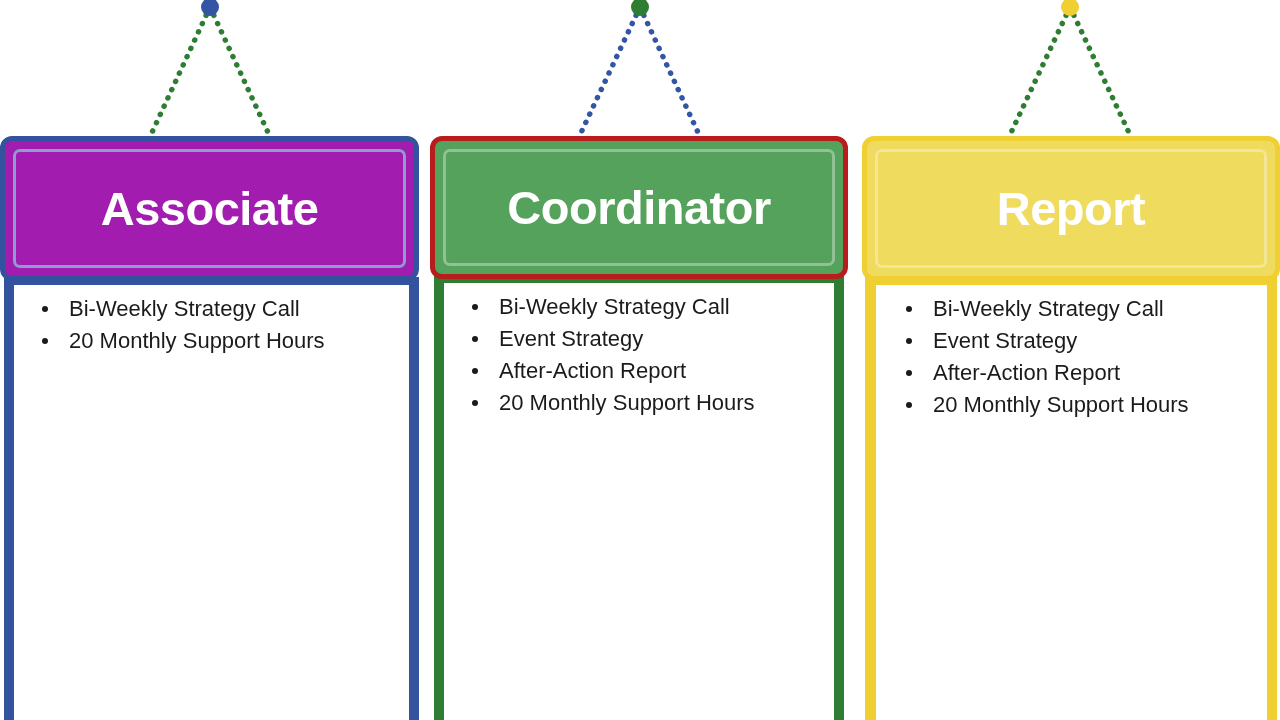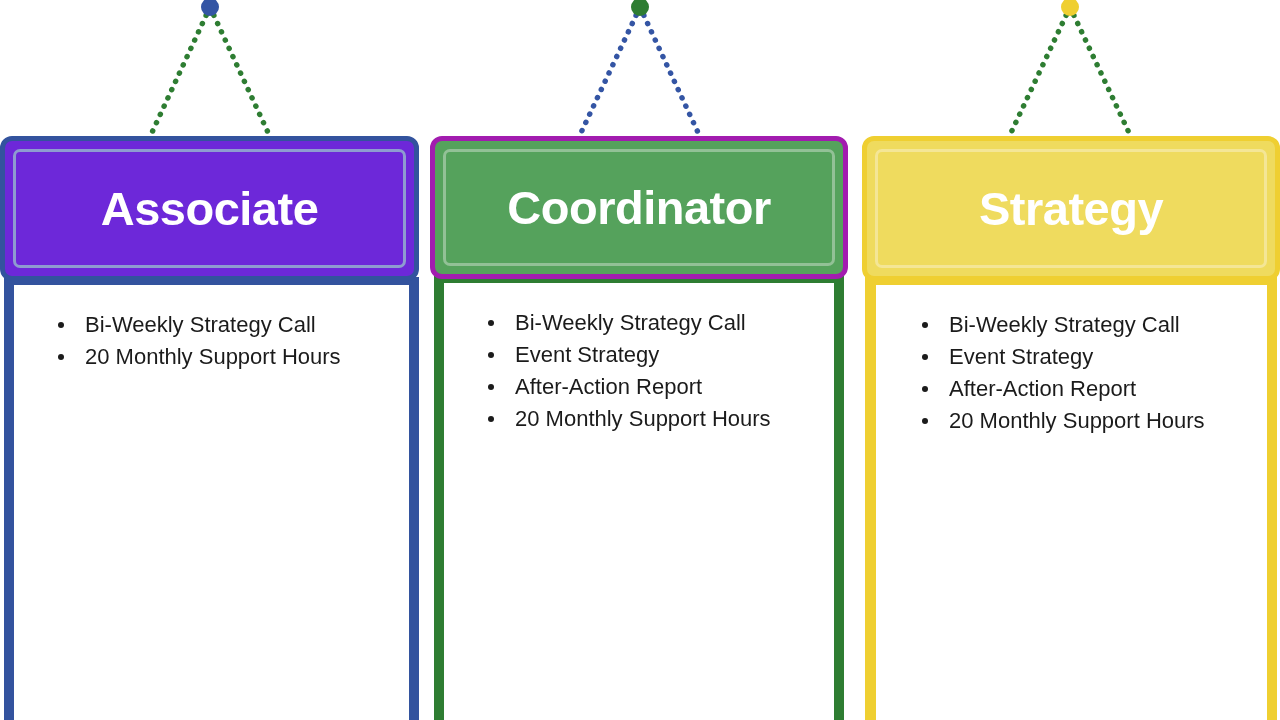--- a/index.html
+++ b/index.html
@@ -71,21 +71,21 @@
   }
   .card-body-inner {
     position: absolute;
     left: 0; top: 0; right: 0; bottom: 0;
     background: #ffffff;
     overflow: hidden;
   }
 
   ul.feature-list {
     list-style: none;
-    margin: 16px;
+    margin: 0;
     padding: 0;
     position: absolute;
     left: 0; top: 0; right: 0;
   }
   ul.feature-list li {
     position: relative;
     color: #1b1b1b;
     font-size: 22px;
     line-height: 32px;
     font-weight: normal;
@@ -167,21 +167,21 @@
             <span class="bullet"></span>
             <span class="li-text">Bi-Weekly Strategy Call</span>
           </li>
           <li>
             <span class="bullet"></span>
             <span class="li-text">20 Monthly Support Hours</span>
           </li>
         </ul>
       </div>
     </div>
-    <div class="card-header" style="background:#6d28d9; border:5px solid #33539E;">
+    <div class="card-header" style="background:#a21caf; border:5px solid #33539E;">
       <span class="inner-line" style="border:3px solid #8E9CD0;"></span>
       <span class="card-title">Associate</span>
     </div>
   </div>
 
   <div class="card" id="card-coordinator">
     <div class="card-body" style="background:#2E7D32;">
       <div class="card-body-inner">
         <ul class="feature-list">
           <li>
@@ -196,21 +196,21 @@
             <span class="bullet"></span>
             <span class="li-text">After-Action Report</span>
           </li>
           <li>
             <span class="bullet"></span>
             <span class="li-text">20 Monthly Support Hours</span>
           </li>
         </ul>
       </div>
     </div>
-    <div class="card-header" style="background:#55A25C; border:5px solid #a21caf;">
+    <div class="card-header" style="background:#55A25C; border:5px solid #b91c1c;">
       <span class="inner-line" style="border:3px solid #92C196;"></span>
       <span class="card-title">Coordinator</span>
     </div>
   </div>
 
   <div class="card" id="card-manager">
     <div class="card-body" style="background:#EFCF31;">
       <div class="card-body-inner">
         <ul class="feature-list">
           <li>
@@ -227,17 +227,17 @@
           </li>
           <li>
             <span class="bullet"></span>
             <span class="li-text">20 Monthly Support Hours</span>
           </li>
         </ul>
       </div>
     </div>
     <div class="card-header" style="background:#EFDB5E; border:5px solid #EFCF31;">
       <span class="inner-line" style="border:3px solid #F4E696;"></span>
-      <span class="card-title">Strategy</span>
+      <span class="card-title">Report</span>
     </div>
   </div>
 
 </div>
 
 </body></html>

